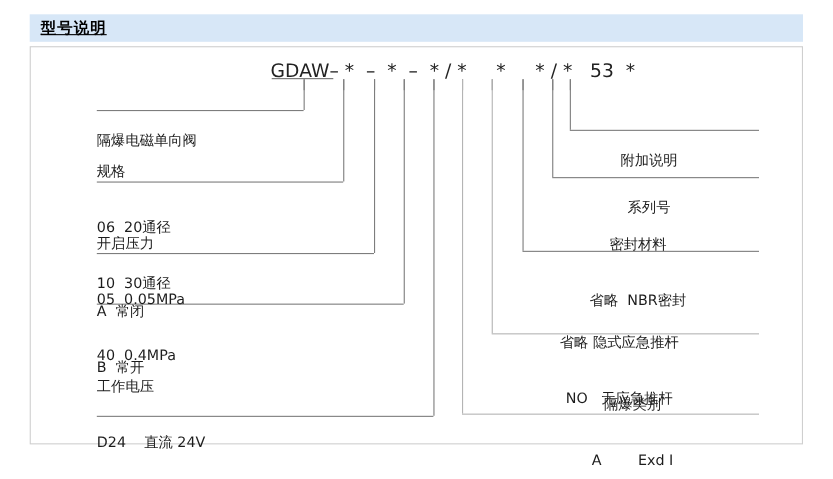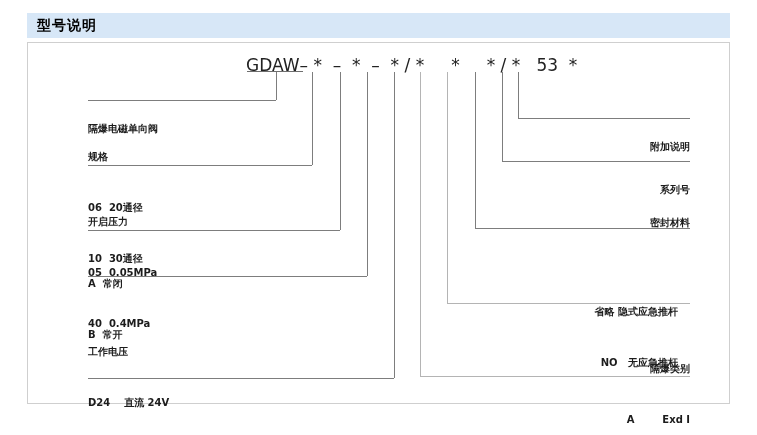--- a/index.html
+++ b/index.html
@@ -26,20 +26,21 @@
     background: #d7e7f7;
   }
   #title-text {
     position: absolute;
     left: 37px;
     top: 17px;
     font-size: 14px;
     font-weight: bold;
     letter-spacing: 1px;
     color: #000000;
+    text-decoration: underline;
   }
 
   
   #panel {
     position: absolute;
     left: 27px;
     top: 42px;
     width: 703px;
     height: 362px;
     border: 1px solid #cfcfcf;
@@ -78,27 +79,26 @@
     position: absolute;
     left: 247px;
     top: 71px;
     width: 56px;
     border-top: 1px solid #6e6e6e;
   }
 
   
   .lbl {
     position: absolute;
-    font-size: 10px;
+    font-size: 13px;
     line-height: 17px;
     white-space: pre;
     color: #1c1c1c;
-    font-weight: bold;
-  }
-  .lbl.right { text-align: right; }
+  }
+  .lbl.right { text-align: center; }
 
   .row { display: block; white-space: pre; }
 </style>
 </head>
 <body>
 
 <div id="title-bar"></div>
 <div id="title-text">型号说明</div>
 
 <div id="panel"></div>
@@ -178,20 +178,21 @@
 <div class="lbl right" style="left:490px; width:200px; top:104px;">
   <span class="row">附加说明</span>
 </div>
 
 <div class="lbl right" style="left:490px; width:200px; top:147px;">
   <span class="row">系列号</span>
 </div>
 
 <div class="lbl right" style="left:470px; width:220px; top:180px;">
   <span class="row">密封材料</span>
+  <span class="row">省略  NBR密封</span>
 </div>
 
 <div class="lbl right" style="left:448px; width:230px; top:269px;">
   <span class="row">省略 隐式应急推杆</span>
   <span class="row">NO   无应急推杆</span>
 </div>
 
 <div class="lbl right" style="left:460px; width:230px; top:326px;">
   <span class="row">隔爆类别</span>
   <span class="row">A        Exd Ⅰ</span>

